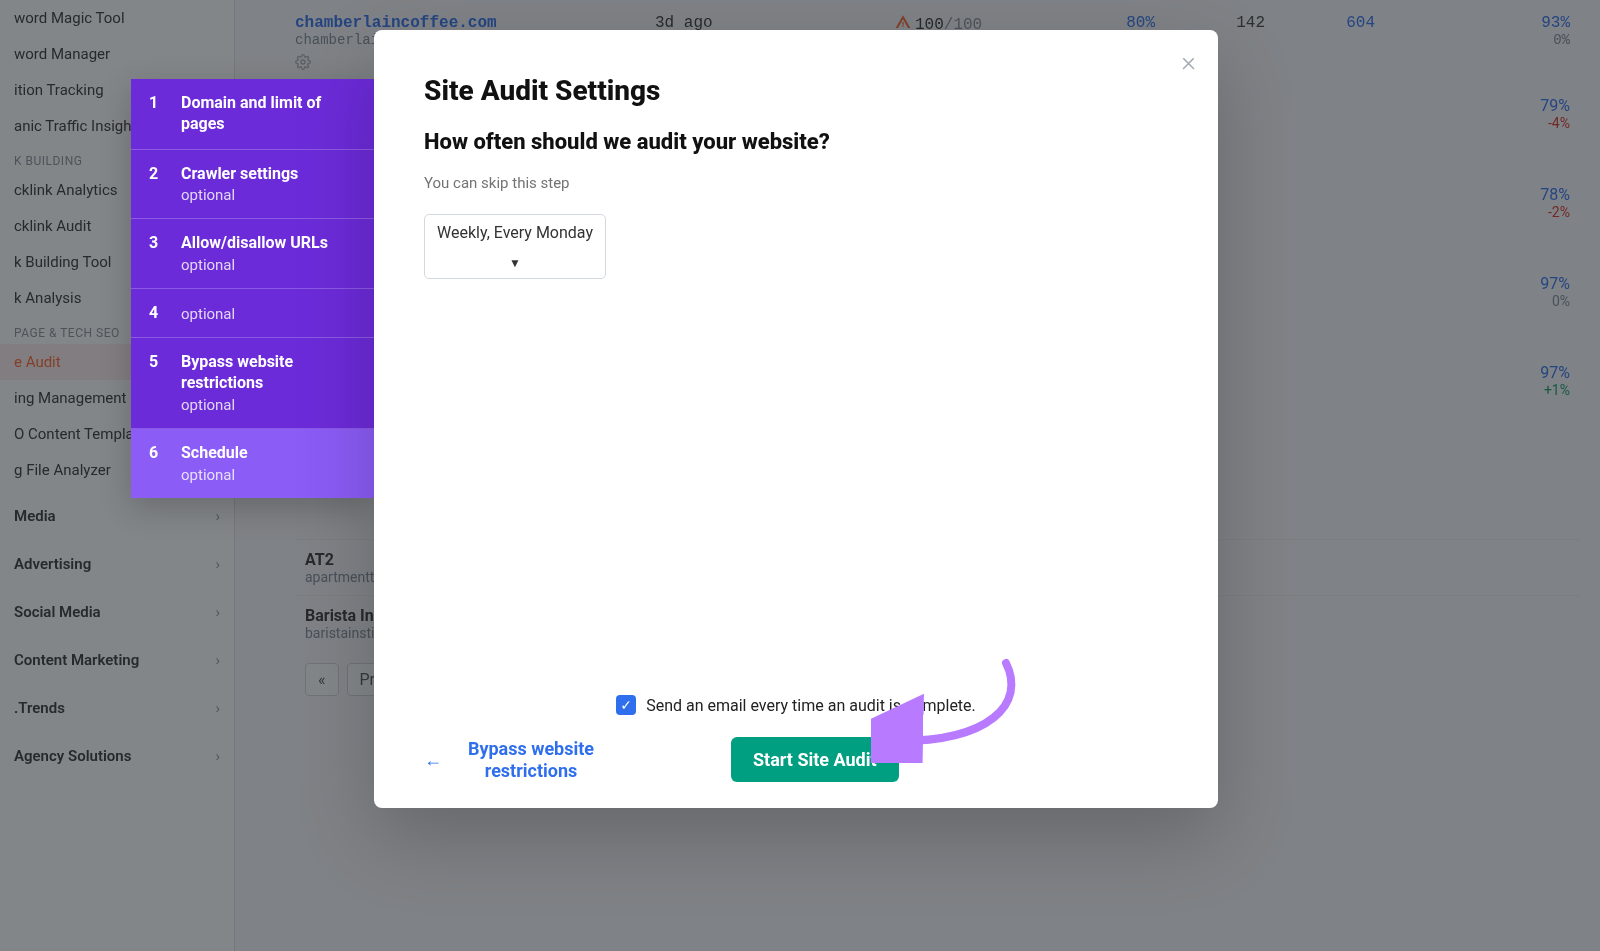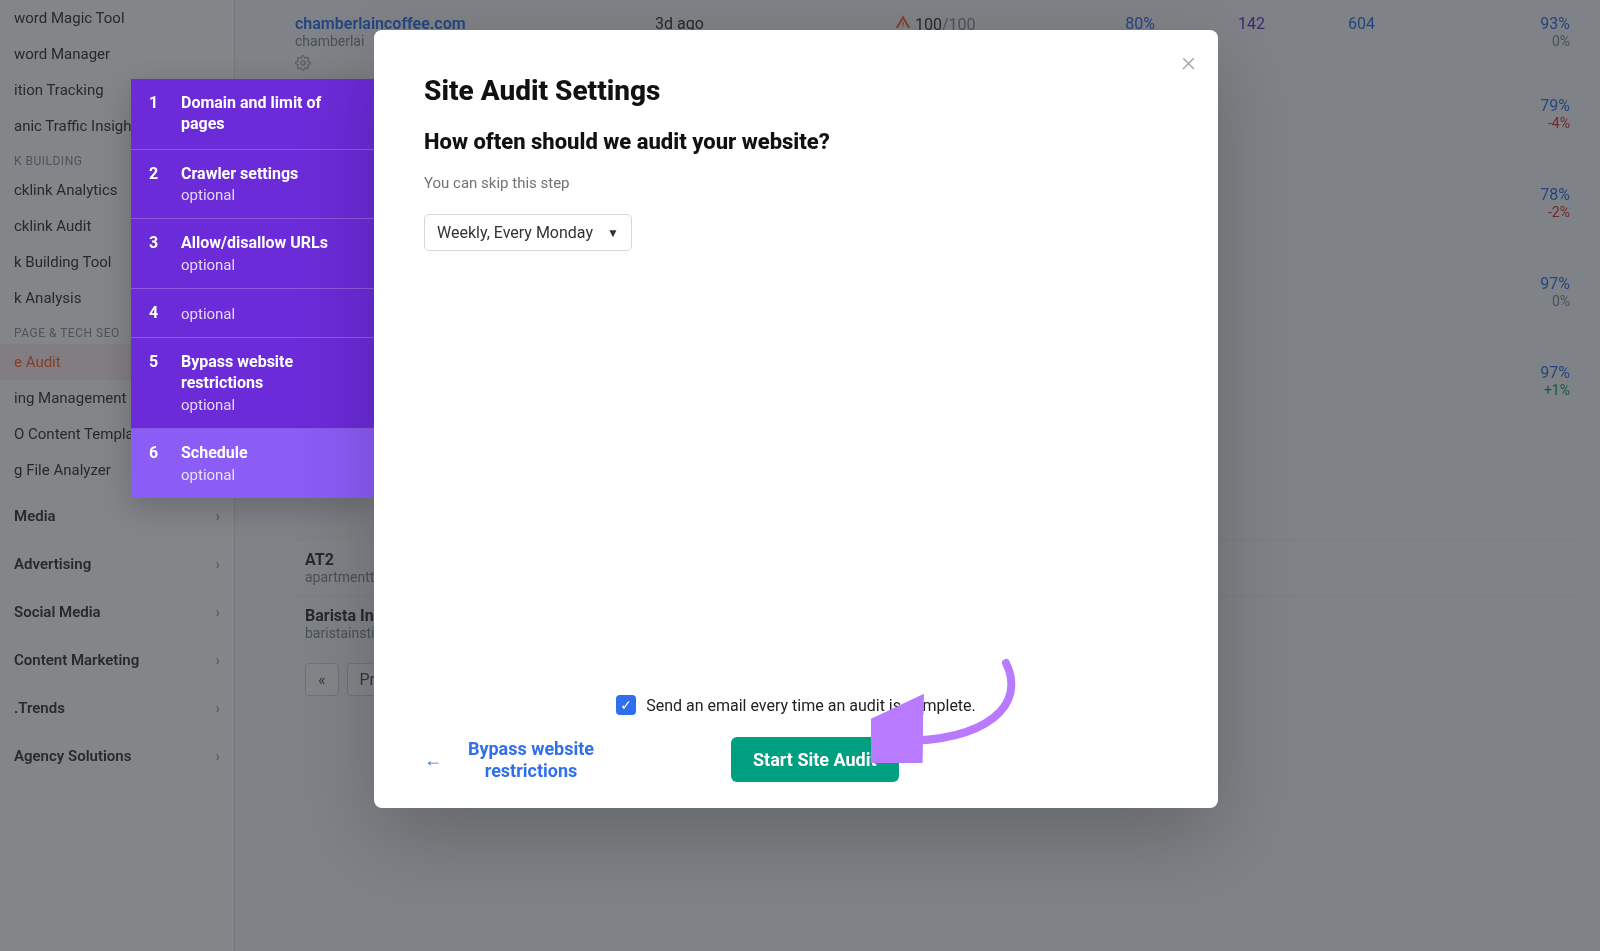--- a/index.html
+++ b/index.html
@@ -60,30 +60,30 @@
   position: relative;
 }
 
 
 .table-row {
   display: flex;
   border-top: 1px solid #eee;
   padding: 14px 10px;
   align-items: flex-start;
 }
-.table-row:first-child { border-top: none; }
+.table-row:first-child { border-top: none; font-family: Liberation Mono, monospace; }
 .proj-col { width: 360px; }
 .proj-name { color: #2f6fed; font-weight: 600; }
 .proj-sub { color: #7e8894; font-size: 14px; }
 .gear-icon { color: #a8adb3; margin-top: 6px; }
 .col-time { width: 240px; color: #333; }
 .col-health { width: 150px; display:flex; align-items:center; gap:4px; }
 .col-health .warn { color:#ff622d; }
 .col-a { width: 110px; text-align:right; color:#2f6fed; }
-.col-b { width: 110px; text-align:right; color:#6d28d9; }
+.col-b { width: 110px; text-align:right; color:#404040; }
 .col-c { width: 110px; text-align:right; color:#2f6fed; }
 .col-r { flex:1; text-align:right; }
 .metric-top { color:#2f6fed; }
 .metric-sub { color:#7e8894; font-size:14px; }
 .metric-sub.neg { color:#d93025; }
 .metric-sub.pos { color:#0f9d58; }
 
 .lower-rows { margin-top: 380px; }
 .lower-row { padding:10px; border-top:1px solid #eee; }
 .lower-row .name { font-weight:700; }
@@ -140,20 +140,21 @@
 
 .select-wrap {
   display:inline-flex;
   align-items:center;
   border:1px solid #d3d8df;
   border-radius:5px;
   padding:8px 12px;
   gap:14px;
   font-size:16px;
   cursor:pointer;
+  flex-direction:column;
 }
 .select-wrap .caret {
   font-size:12px;
 }
 
 .modal-footer {
   position:absolute;
   left:0; right:0; bottom:26px;
   padding: 0 50px;
 }

